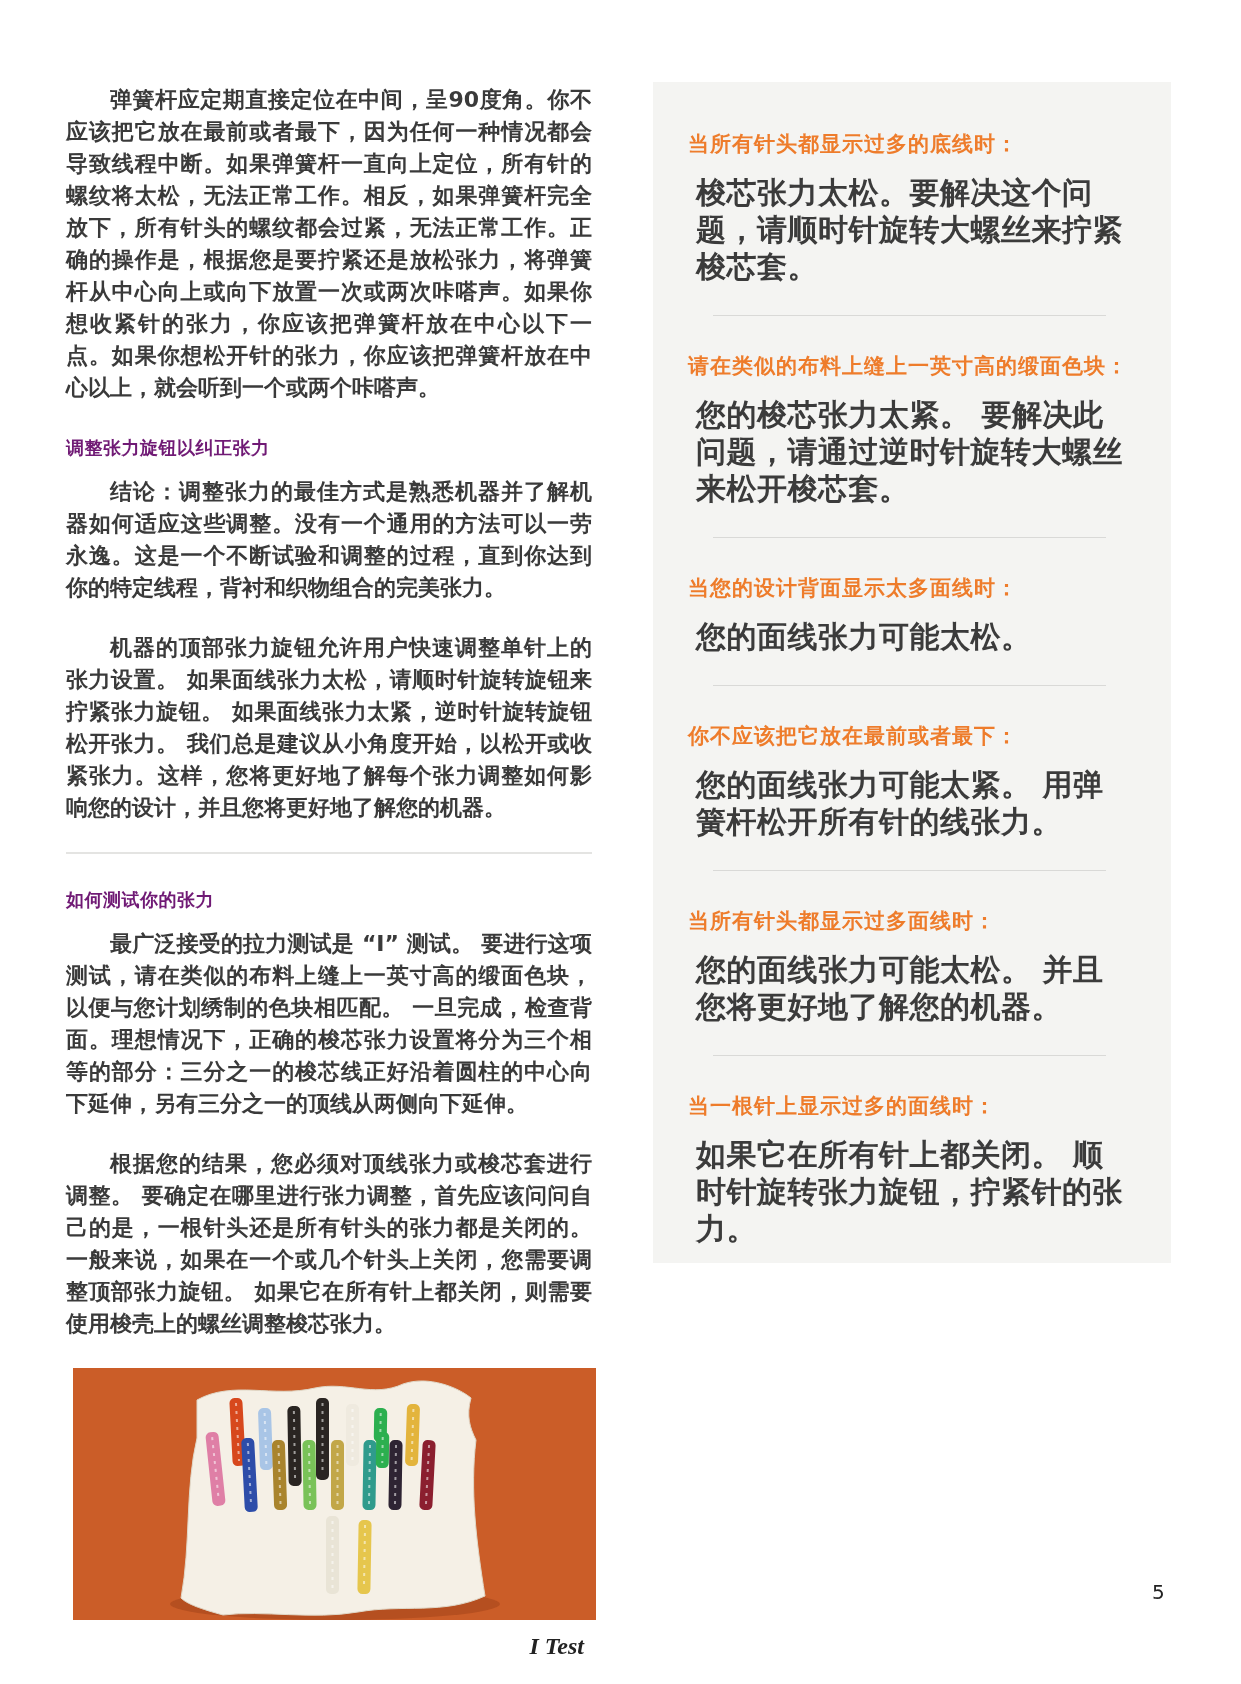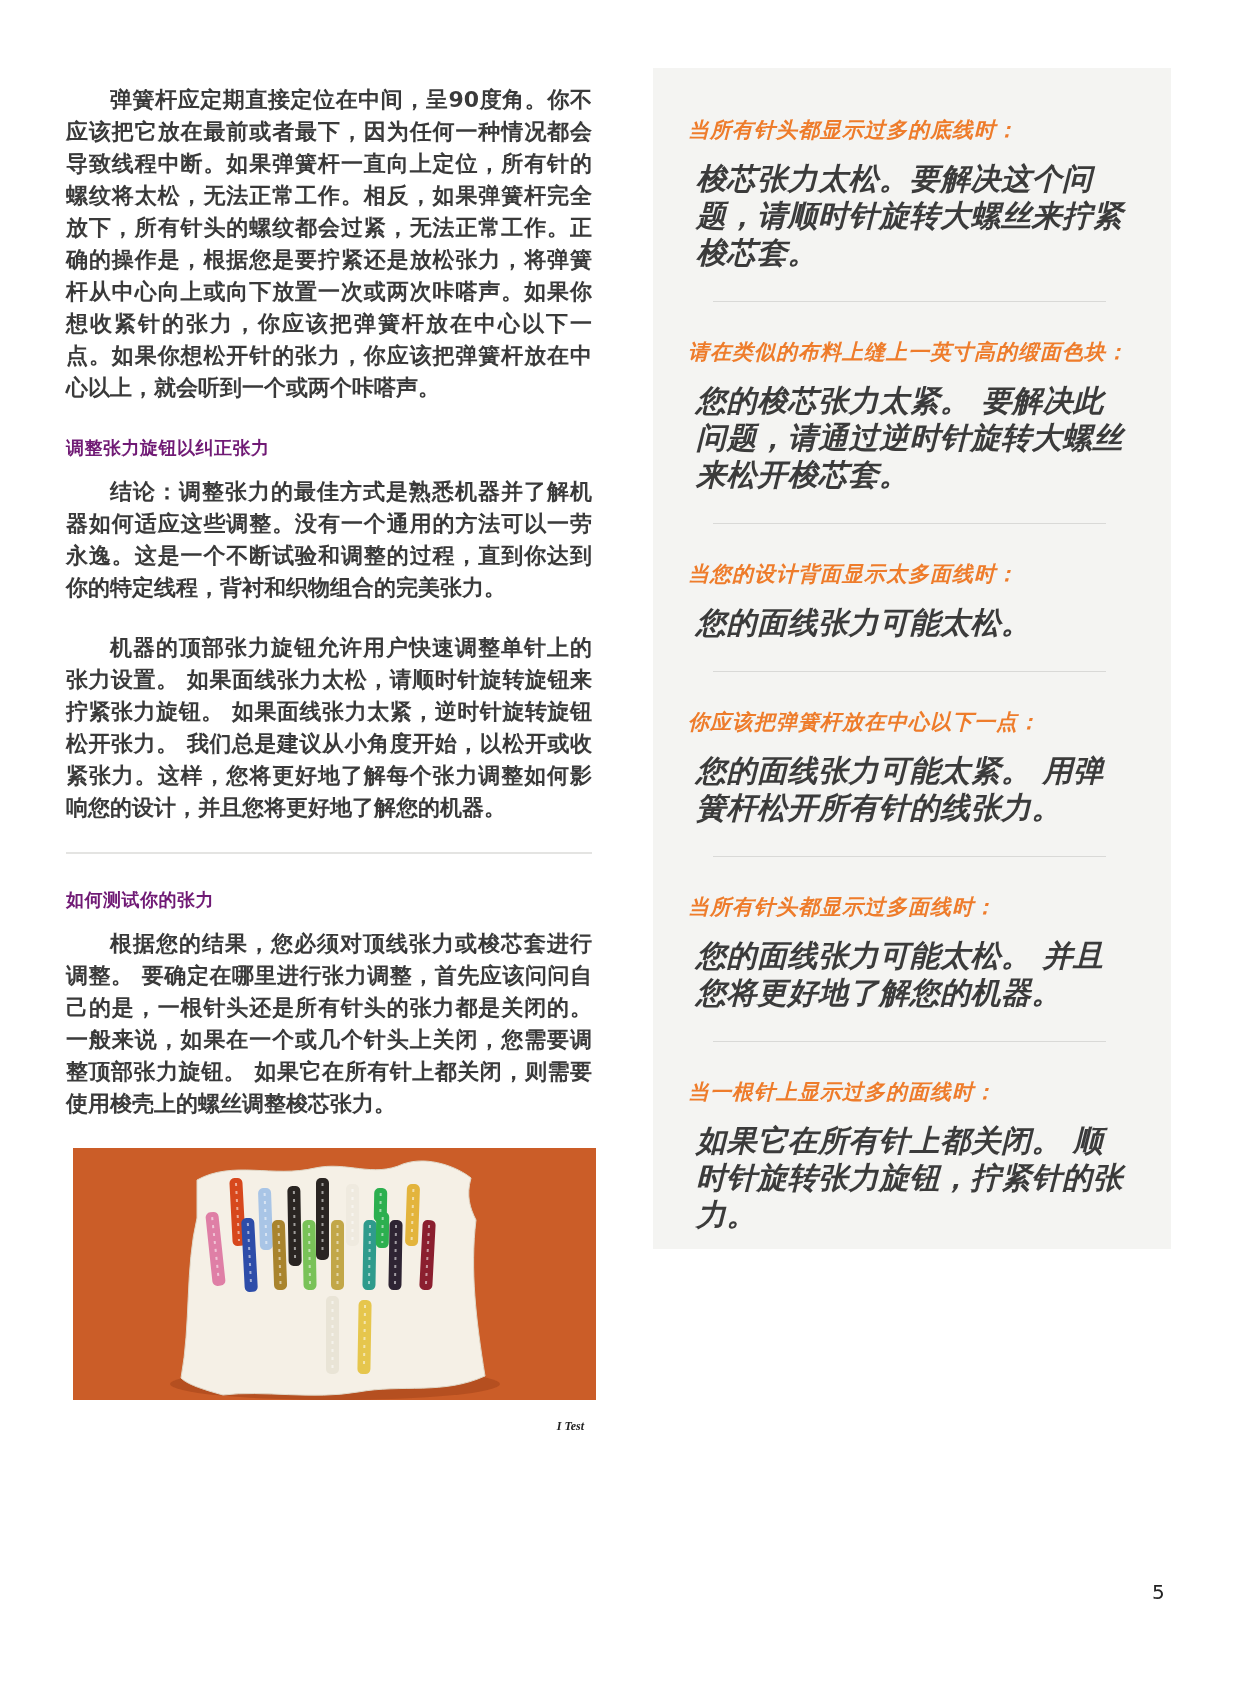--- a/index.html
+++ b/index.html
@@ -15,40 +15,39 @@
     text-align:justify;
   }
   .left-col p{margin:0 0 28px 0;text-indent:44px;}
   .l-heading{
     color:#701a75;font-size:18px;font-weight:800;letter-spacing:.5px;
     margin:0 0 12px 0;
   }
   .l-divider{height:2px;background:#e4e4e2;margin:0 0 30px 0;}
   
   .panel{
-    position:absolute;left:653px;top:68px;width:518px;height:1181px;
+    position:absolute;left:653px;top:82px;width:518px;height:1181px;
     background:#f4f4f2;box-sizing:border-box;padding:48px 40px 0 35px;
     overflow:hidden;
-    font-style:italic;
   }
   .sec-h{
     color:#ee7c2b;font-size:21px;font-weight:800;letter-spacing:1px;
     margin:0 0 16px 0;
   }
   .sec-b{
     color:#3b3b3b;font-size:30px;line-height:37px;font-weight:700;
     letter-spacing:.5px;margin:0 0 0 8px;
   }
   .p-divider{height:1px;background:#d9d9d7;margin:30px 25px 36px 25px;}
   
   .figure-wrap{margin:0 0 0 7px;width:523px;}
   .figure-wrap svg{display:block;}
   .figure-caption{
     font-family:"Liberation Serif","DejaVu Serif",serif;
-    font-style:italic;font-weight:700;font-size:12px;color:#222;
+    font-style:italic;font-weight:700;font-size:24px;color:#222;
     text-align:right;padding:10px 12px 0 0;
   }
   
   .page-number{
     position:absolute;left:1152px;top:1580px;font-size:20px;color:#222;
     font-weight:400;
   }
 </style>
 </head>
 <body>
@@ -56,20 +55,21 @@
 <div class="left-col">
   <p>弹簧杆应定期直接定位在中间，呈90度角。你不应该把它放在最前或者最下，因为任何一种情况都会导致线程中断。如果弹簧杆一直向上定位，所有针的螺纹将太松，无法正常工作。相反，如果弹簧杆完全放下，所有针头的螺纹都会过紧，无法正常工作。正确的操作是，根据您是要拧紧还是放松张力，将弹簧杆从中心向上或向下放置一次或两次咔嗒声。如果你想收紧针的张力，你应该把弹簧杆放在中心以下一点。如果你想松开针的张力，你应该把弹簧杆放在中心以上，就会听到一个或两个咔嗒声。</p>
 
   <div class="l-heading">调整张力旋钮以纠正张力</div>
   <p>结论：调整张力的最佳方式是熟悉机器并了解机器如何适应这些调整。没有一个通用的方法可以一劳永逸。这是一个不断试验和调整的过程，直到你达到你的特定线程，背衬和织物组合的完美张力。</p>
   <p>机器的顶部张力旋钮允许用户快速调整单针上的张力设置。 如果面线张力太松，请顺时针旋转旋钮来拧紧张力旋钮。 如果面线张力太紧，逆时针旋转旋钮松开张力。 我们总是建议从小角度开始，以松开或收紧张力。这样，您将更好地了解每个张力调整如何影响您的设计，并且您将更好地了解您的机器。</p>
 
   <div class="l-divider"></div>
 
   <div class="l-heading">如何测试你的张力</div>
+  <p>最广泛接受的拉力测试是 “I” 测试。 要进行这项测试，请在类似的布料上缝上一英寸高的缎面色块，以便与您计划绣制的色块相匹配。 一旦完成，检查背面。理想情况下，正确的梭芯张力设置将分为三个相等的部分：三分之一的梭芯线正好沿着圆柱的中心向下延伸，另有三分之一的顶线从两侧向下延伸。</p>
   <p>根据您的结果，您必须对顶线张力或梭芯套进行调整。 要确定在哪里进行张力调整，首先应该问问自己的是，一根针头还是所有针头的张力都是关闭的。 一般来说，如果在一个或几个针头上关闭，您需要调整顶部张力旋钮。 如果它在所有针上都关闭，则需要使用梭壳上的螺丝调整梭芯张力。</p>
 
   <div class="figure-wrap">
     <svg id="figure-svg" width="523" height="252" viewBox="0 0 523 252">
         <rect x="0" y="0" width="523" height="252" fill="#cb5d28"></rect>
         <ellipse cx="262" cy="236" rx="165" ry="16" fill="#9c3f17" opacity="0.45"></ellipse>
         <path d="M 124,32 C 160,12 200,30 242,20 C 274,13 300,30 330,16 C 356,7 386,20 398,30 C 393,48 397,60 403,72 C 397,122 403,172 412,228 C 370,247 330,236 285,244 C 240,252 190,242 150,247 C 128,241 114,236 108,230 C 118,176 112,120 124,70 Z" fill="#f5f0e6" stroke="#e0d8c8" stroke-width="1"></path>
         <g transform="rotate(-6 142 101)">
           <rect x="136" y="64" width="13" height="74" rx="5" fill="#df7fa6"></rect>
           <line x1="142.5" y1="69" x2="142.5" y2="133" stroke="#ffffff" stroke-width="2" stroke-dasharray="3,5" opacity="0.55"></line>
@@ -150,21 +150,21 @@
 <div class="panel" id="panel">
     <div class="sec-h">当所有针头都显示过多的底线时：</div>
     <div class="sec-b">梭芯张力太松。要解决这个问题，请顺时针旋转大螺丝来拧紧梭芯套。</div>
     <div class="p-divider"></div>
     <div class="sec-h">请在类似的布料上缝上一英寸高的缎面色块：</div>
     <div class="sec-b">您的梭芯张力太紧。 要解决此问题，请通过逆时针旋转大螺丝来松开梭芯套。</div>
     <div class="p-divider"></div>
     <div class="sec-h">当您的设计背面显示太多面线时：</div>
     <div class="sec-b">您的面线张力可能太松。</div>
     <div class="p-divider"></div>
-    <div class="sec-h">你应该把弹簧杆放在中心以下一点：</div>
+    <div class="sec-h">你不应该把它放在最前或者最下：</div>
     <div class="sec-b">您的面线张力可能太紧。 用弹簧杆松开所有针的线张力。</div>
     <div class="p-divider"></div>
     <div class="sec-h">当所有针头都显示过多面线时：</div>
     <div class="sec-b">您的面线张力可能太松。 并且您将更好地了解您的机器。</div>
     <div class="p-divider"></div>
     <div class="sec-h">当一根针上显示过多的面线时：</div>
     <div class="sec-b">如果它在所有针上都关闭。 顺时针旋转张力旋钮，拧紧针的张力。</div>
     <div class="p-divider"></div>
     <div class="sec-h">当一根针上显示的面线太少时：</div>
     <div class="sec-b">该针上的线张力可能太紧。 通过逆时针旋转旋钮来松开针的张力。</div>

